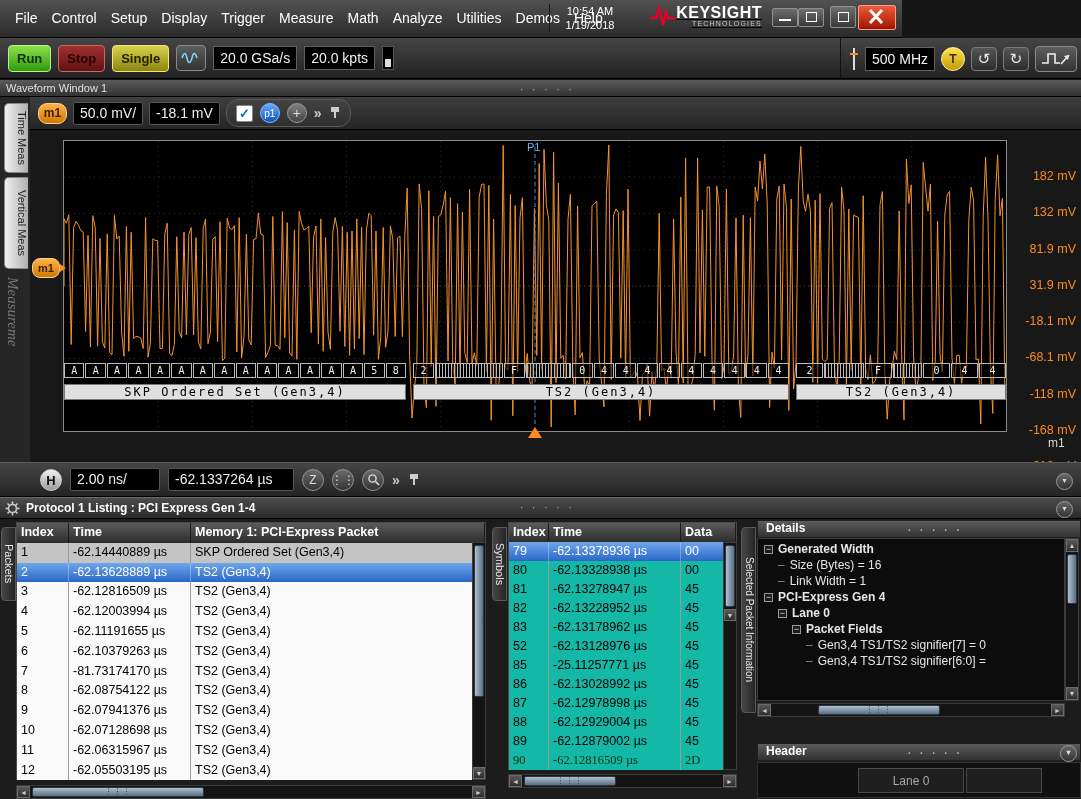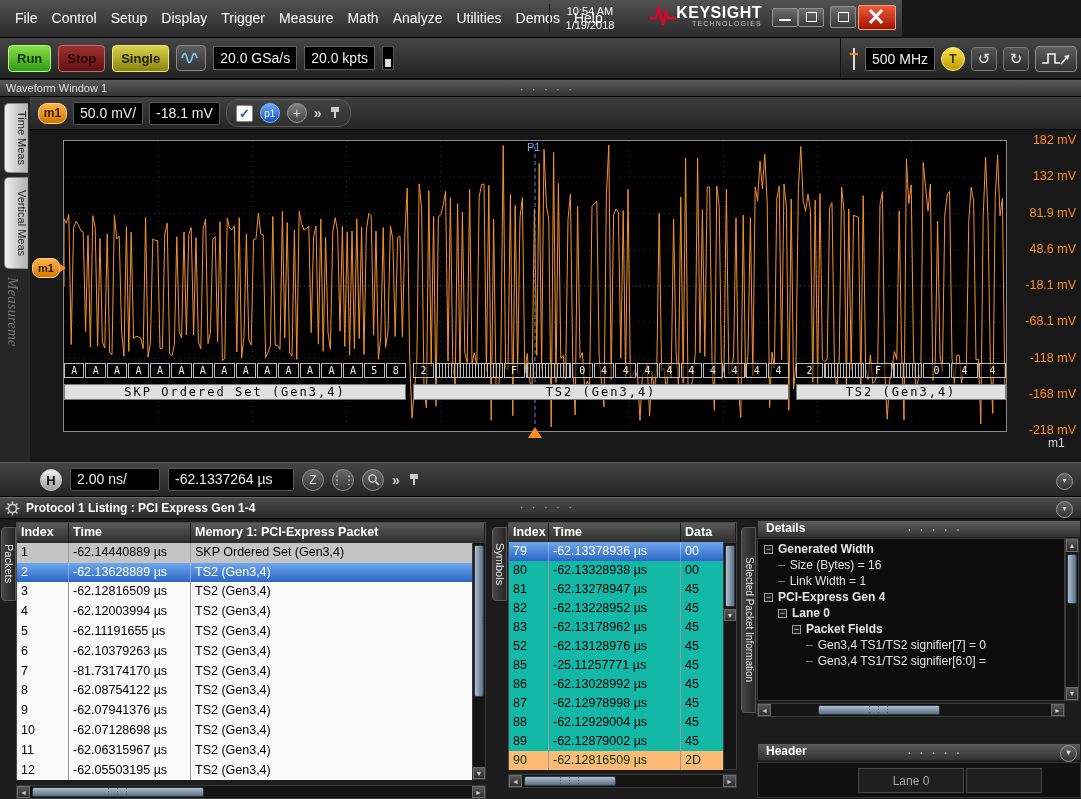--- a/index.html
+++ b/index.html
@@ -2,21 +2,21 @@
 <html><head>
 <meta charset="utf-8">
 <style>
 html,body{margin:0;padding:0;background:#000;}
 #root{position:relative;width:1081px;height:799px;overflow:hidden;background:#161616;font-family:"Liberation Sans",sans-serif;}
 
 #menubar{position:absolute;left:0;top:0;width:902px;height:37px;background:linear-gradient(#515151,#2b2b2b);border-bottom:1px solid #000;}
 #menu-items{position:absolute;left:8px;top:0;height:37px;white-space:nowrap;}
 .menu-item{display:inline-block;padding:0 7px;line-height:36px;color:#fff;font-size:14px;}
 #clock{position:absolute;right:272px;top:4px;width:80px;text-align:center;color:#fff;font-size:11px;line-height:14px;border-left:1px solid #1c1c1c;}
-#brand{position:absolute;right:140px;top:5px;display:flex;align-items:flex-start;}
+#brand{position:absolute;right:140px;top:5px;display:flex;align-items:flex-start;text-decoration:underline;}
 .brand-name{color:#fff;font-weight:bold;font-size:16px;letter-spacing:.5px;line-height:16px;}
 .brand-sub{color:#c8c8c8;font-size:7px;letter-spacing:1.2px;text-align:right;margin-top:-1px;}
 .winbtn{position:absolute;width:24px;height:17px;background:linear-gradient(#6e6e6e,#383838);border:1px solid #909090;border-radius:2px;}
 #btn-min{right:104px;top:8px;}#btn-restore1{right:78px;top:8px;}#btn-restore2{right:46px;top:6px;height:20px;}
 #btn-close{right:6px;top:5px;width:36px;height:23px;background:linear-gradient(#f05a3c,#9c1500);border-color:#ff9b7d;}
 .minbar{display:block;margin:10px auto 0;width:12px;height:2px;background:#fff;}
 .restsq{display:block;margin:3px auto 0;width:9px;height:8px;border:1px solid #fff;}
 
 #toolbar{position:absolute;left:0;top:38px;width:1081px;height:41px;background:linear-gradient(#454545,#222);border-bottom:1px solid #000;display:flex;align-items:center;gap:7px;padding-left:8px;box-sizing:border-box;}
 .tbtn{height:25px;line-height:25px;padding:0 8px;border-radius:4px;font-size:13px;font-weight:bold;border:1px solid;}
@@ -43,21 +43,21 @@
 .field{background:#000;color:#eee;font-size:14px;padding:0 6px;border:1px solid #555;border-radius:2px;height:21px;line-height:21px;}
 .ctl-group{display:flex;align-items:center;gap:7px;border:1px solid #5a5a5a;border-radius:12px;padding:3px 9px;background:rgba(255,255,255,0.04);}
 .chk{width:15px;height:15px;background:#fff;border:1px solid #888;border-radius:2px;color:#1166cc;font-size:13px;line-height:15px;text-align:center;font-weight:bold;}
 .badge-p1{width:20px;height:20px;border-radius:50%;background:linear-gradient(#66aaff,#1155bb);color:#fff;font-size:10px;text-align:center;line-height:20px;border:1px solid #88bbff;box-sizing:border-box;}
 .circle-btn{width:20px;height:20px;border-radius:50%;background:linear-gradient(#808080,#444);color:#ddd;text-align:center;line-height:18px;font-size:14px;border:1px solid #999;box-sizing:border-box;}
 .chev{color:#ccc;font-size:14px;font-weight:bold;}
 #plot-wrap{position:absolute;left:30px;top:130px;width:1051px;height:332px;background:#181818;}
 #plot{position:absolute;left:33px;top:10px;width:942px;height:290px;background:#000;border:1px solid #8a8a8a;}
 #p1label{position:absolute;left:497px;top:11px;color:#6db3f2;font-size:11px;}
 #ylabels{position:absolute;left:978px;top:10px;width:72px;height:292px;}
-.ylab{position:absolute;right:4px;color:#ff8a1e;font-size:12.5px;}
+.ylab{position:absolute;right:4px;color:#ff8a1e;font-size:12.5px;margin-top:36px;}
 #xaxis{position:absolute;left:33px;top:306px;width:942px;height:18px;}
 .xlab{position:absolute;width:84px;margin-left:-42px;text-align:center;color:#e8e8e8;font-size:12px;}
 #xaxis-m1{position:absolute;left:1018px;top:306px;color:#d8d8d8;font-size:12px;}
 #trig-triangle{position:absolute;left:498px;top:297px;width:0;height:0;border-left:7px solid transparent;border-right:7px solid transparent;border-bottom:11px solid #ff8a1e;}
 #m1-marker{position:absolute;left:2px;top:128px;width:26px;height:18px;border-radius:8px;background:linear-gradient(#ffb347,#d07800);color:#3a2000;font-weight:bold;font-size:11px;text-align:center;line-height:18px;border:1px solid #ffd090;}
 #m1-marker:after{content:"";position:absolute;right:-7px;top:5px;border-top:4px solid transparent;border-bottom:4px solid transparent;border-left:6px solid #ff8a1e;}
 
 .busseg{position:absolute;top:222px;}
 .buscells{display:flex;gap:1px;height:15px;}
 .buscell{flex:1;border:1px solid #bbb;color:#eee;font-family:"DejaVu Sans Mono",monospace;font-size:10px;text-align:center;line-height:13px;background:rgba(0,0,0,.55);box-sizing:border-box;}
@@ -79,21 +79,21 @@
 .tbl{position:absolute;border:1px solid #4a4a4a;background:#9a9a9a;box-sizing:border-box;}
 .trow{display:flex;}
 .tbl-p .trow{height:19.8px;}
 .tbl-s .trow{height:19px;}
 .tcell{box-sizing:border-box;padding:1px 4px;font-size:12.5px;line-height:17px;border-right:1px solid #9a9a9a;overflow:hidden;white-space:nowrap;color:#000;background:#fafafa;}
 .thead{background:linear-gradient(#5a5a5a,#2d2d2d);}
 .thead .tcell{background:transparent;color:#fff;font-weight:bold;border-right:1px solid #1a1a1a;}
 .trow.shade .tcell{background:#c4c4c4;}
 .trow.sel .tcell{background:linear-gradient(#6fa6ec,#2a67c6);color:#fff;border-right:1px solid rgba(255,255,255,.3);}
 .trow.green .tcell{background:#14b8a6;}
-.trow.bright .tcell{background:#fdba74;color:#00330d;}
+.trow.bright .tcell{background:#14b8a6;color:#00330d;font-family:Liberation Serif, serif;}
 .tbl-p .c0{width:52px;}.tbl-p .c1{width:122px;}.tbl-p .c2{flex:1;}
 .tbl-s .c0{width:40px;}.tbl-s .c1{width:132px;}.tbl-s .c2{flex:1;}
 .vscroll{position:absolute;width:14px;background:#141414;border:1px solid #3c3c3c;box-sizing:border-box;}
 .hscroll{position:absolute;height:14px;background:#141414;border:1px solid #3c3c3c;box-sizing:border-box;}
 .vthumb{position:absolute;left:1px;right:1px;border-radius:2px;background:linear-gradient(90deg,#aebfd0,#5a6f82);border:1px solid #2c3844;}
 .hthumb{position:absolute;top:1px;bottom:1px;border-radius:2px;background:linear-gradient(#aebfd0,#5a6f82);border:1px solid #2c3844;}
 .grip{position:absolute;left:50%;top:50%;transform:translate(-50%,-50%);color:#2e3c48;font-size:8px;letter-spacing:1px;line-height:8px;}
 .sbtn{position:absolute;background:linear-gradient(#585858,#2e2e2e);border:1px solid #6a6a6a;color:#ccc;font-size:7px;text-align:center;box-sizing:border-box;}
 .dbar{position:absolute;left:757px;width:324px;height:18px;background:linear-gradient(#5c5c5c,#323232);border:1px solid #1f1f1f;box-sizing:border-box;color:#fff;font-weight:bold;font-size:12px;line-height:15px;padding-left:8px;}
 #details-tree{position:absolute;left:757px;top:538px;width:308px;height:163px;background:#0c0c0c;border:1px solid #3a3a3a;box-sizing:border-box;overflow:hidden;padding-top:2px;}
@@ -285,21 +285,21 @@
             <div class="buscell">4</div>
           </div>
           <div class="buslabel">TS2 (Gen3,4)</div>
         </div>
       </div>
     <div id="p1label">P1</div>
     <div id="ylabels">
         <div class="ylab" style="top: -7px;">182 mV</div>
         <div class="ylab" style="top: 29.25px;">132 mV</div>
         <div class="ylab" style="top: 65.5px;">81.9 mV</div>
-        <div class="ylab" style="top: 101.75px;">48.6 mV</div>
+        <div class="ylab" style="top: 101.75px;">31.9 mV</div>
         <div class="ylab" style="top: 138px;">-18.1 mV</div>
         <div class="ylab" style="top: 174.25px;">-68.1 mV</div>
         <div class="ylab" style="top: 210.5px;">-118 mV</div>
         <div class="ylab" style="top: 246.75px;">-168 mV</div>
         <div class="ylab" style="top: 283px;">-218 mV</div>
       </div>
     <div id="xaxis-m1">m1</div>
     <div id="trig-triangle"></div>
     <div id="m1-marker">m1</div>
   </div>

